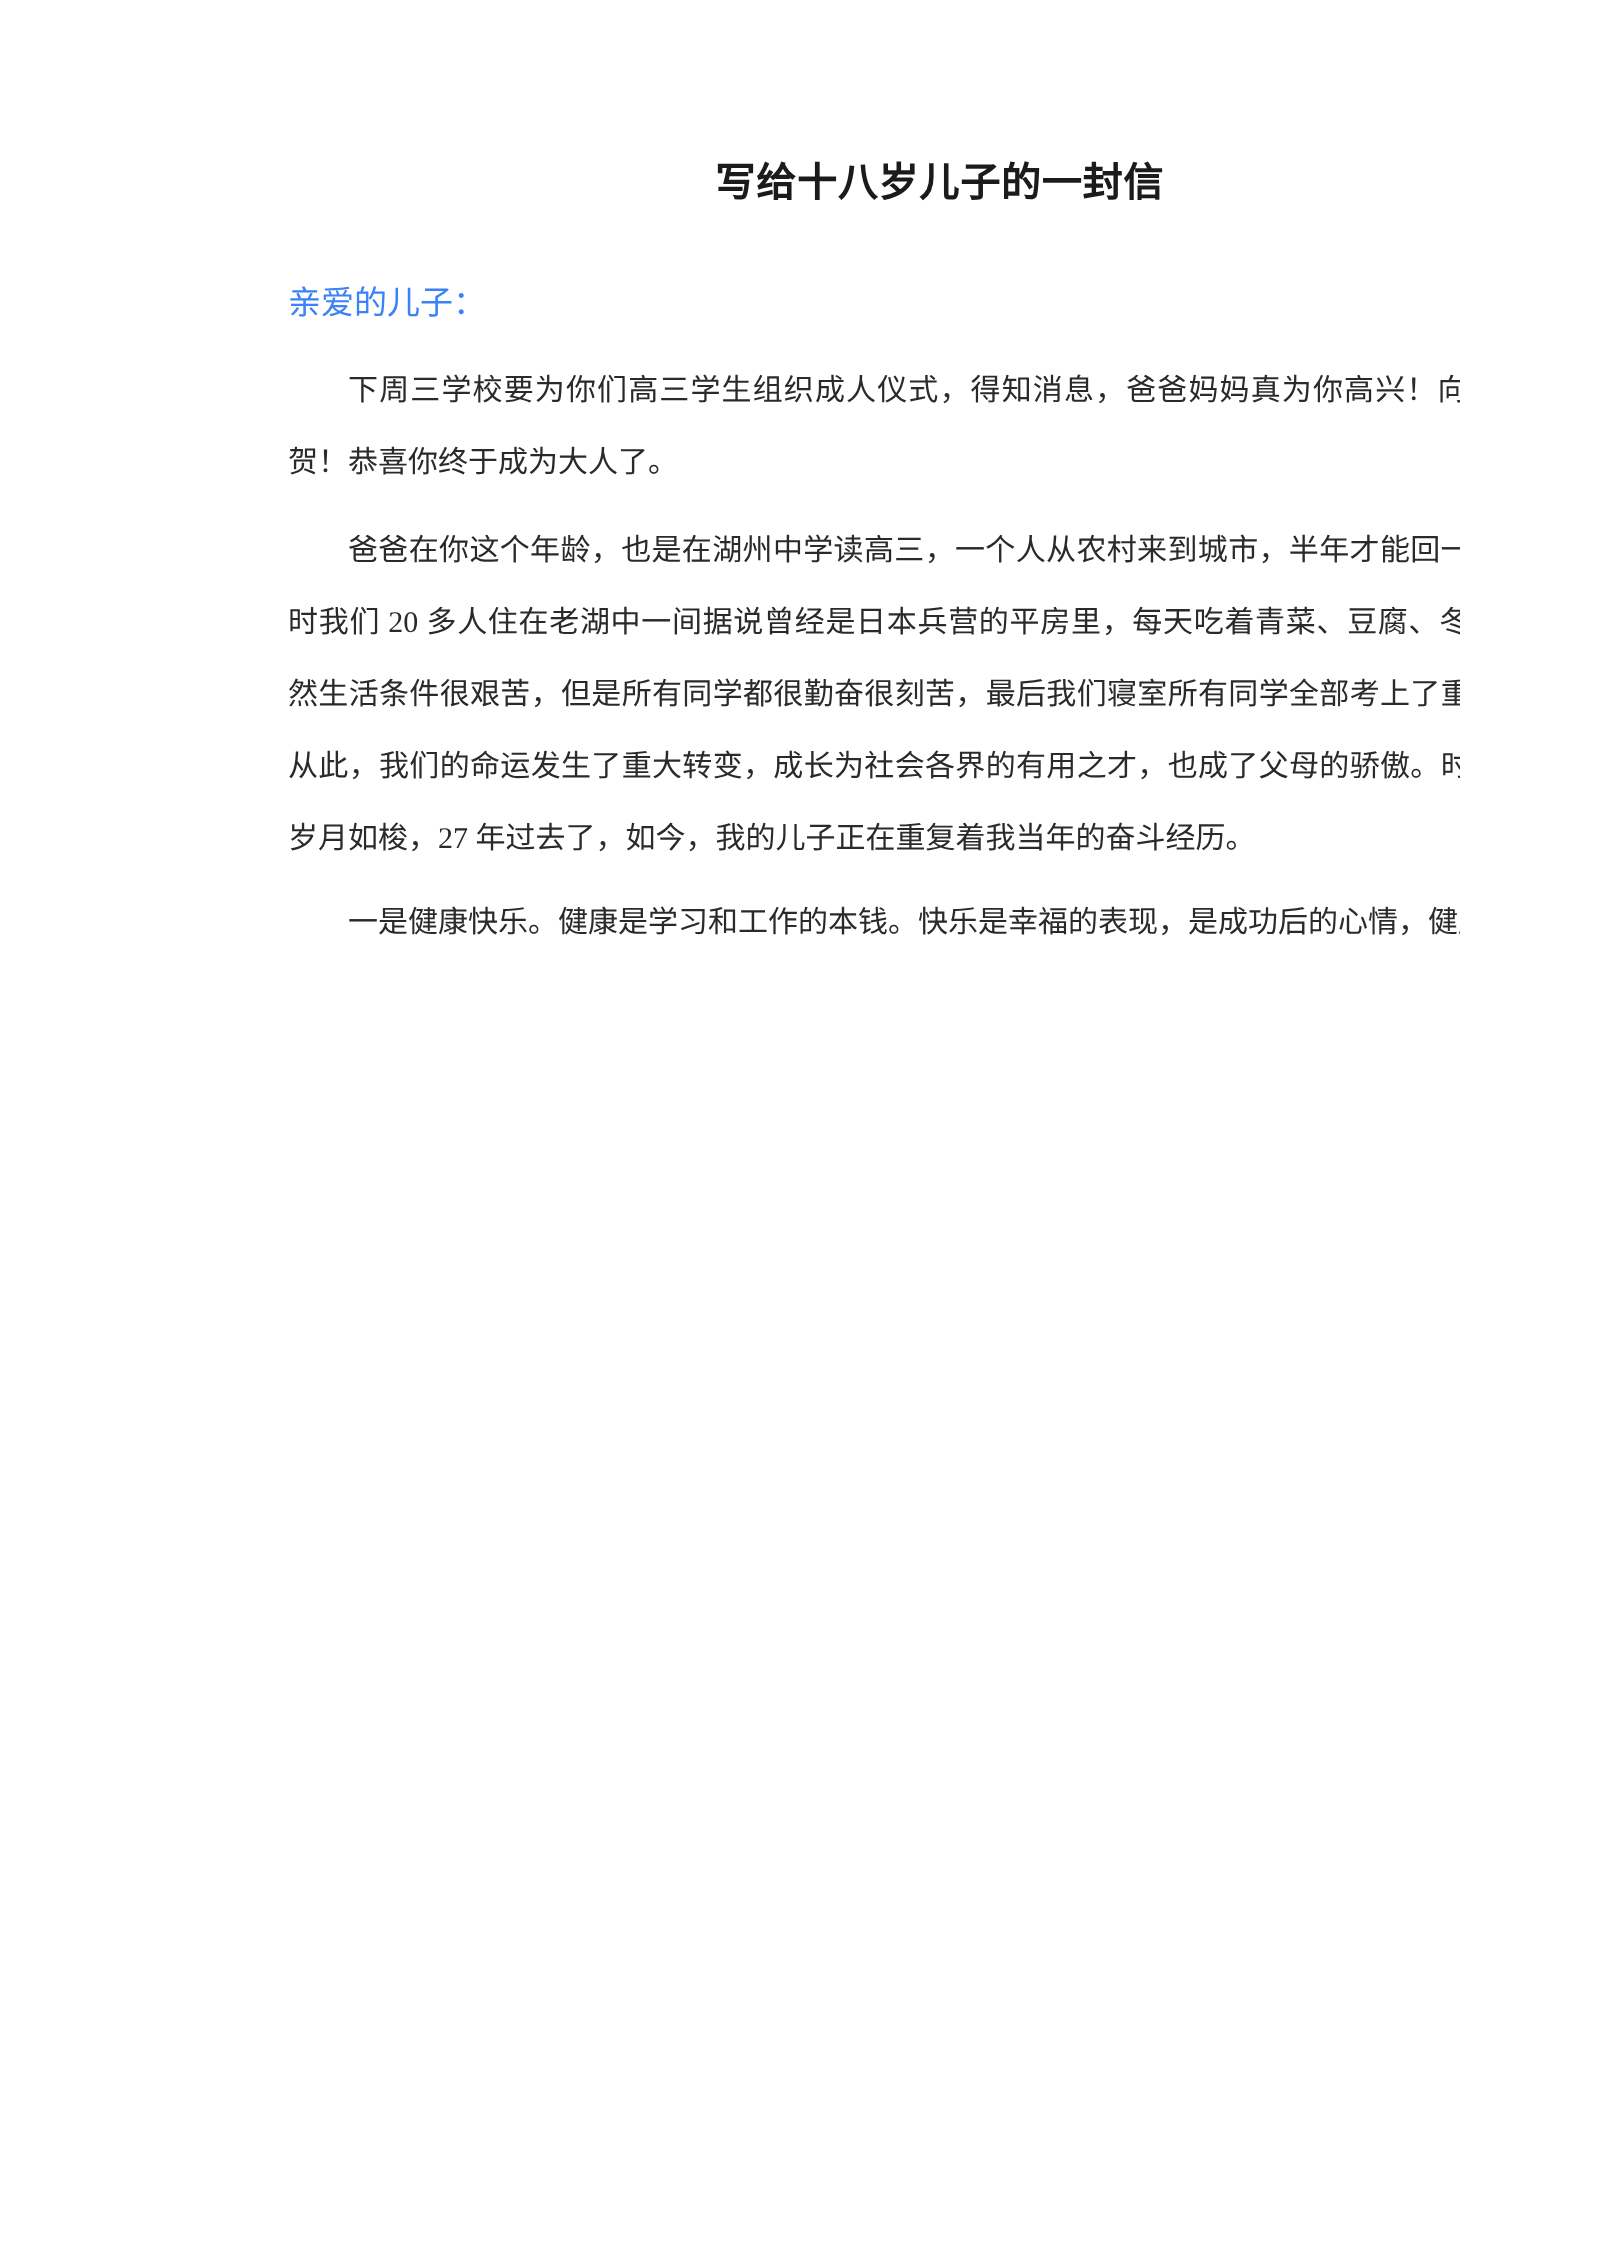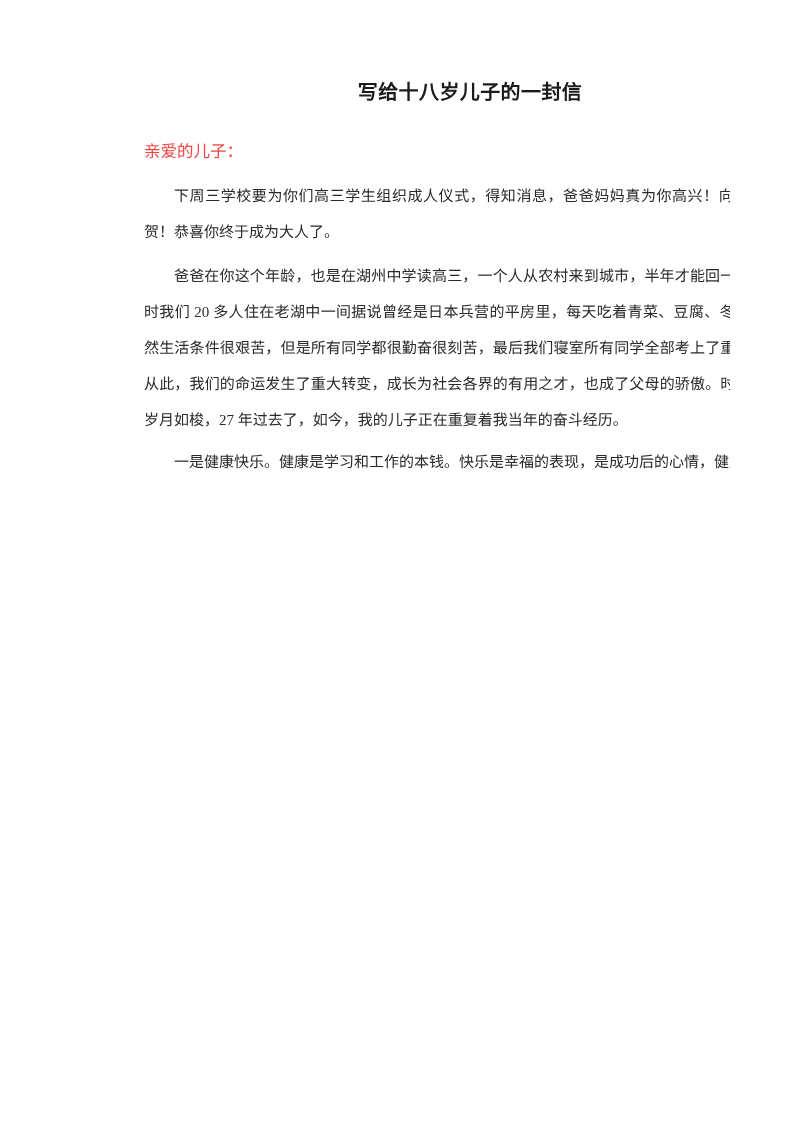--- a/index.html
+++ b/index.html
@@ -37,21 +37,21 @@
     line-height: 28px;
     letter-spacing: 0.4px;
     color: #1b1b1b;
   }
 
   .salutation {
     margin: 0;
     padding-top: 28px;
     font-size: 16.5px;
     line-height: 36px;
-    color: #ef4444;
+    color: #3b82f6;
     text-align: justify;
     text-justify: inter-ideograph;
   }
 
   .para {
     margin: 0;
     padding-top: 8px;
     text-indent: 2em;
     font-size: 15px;
     line-height: 36px;

